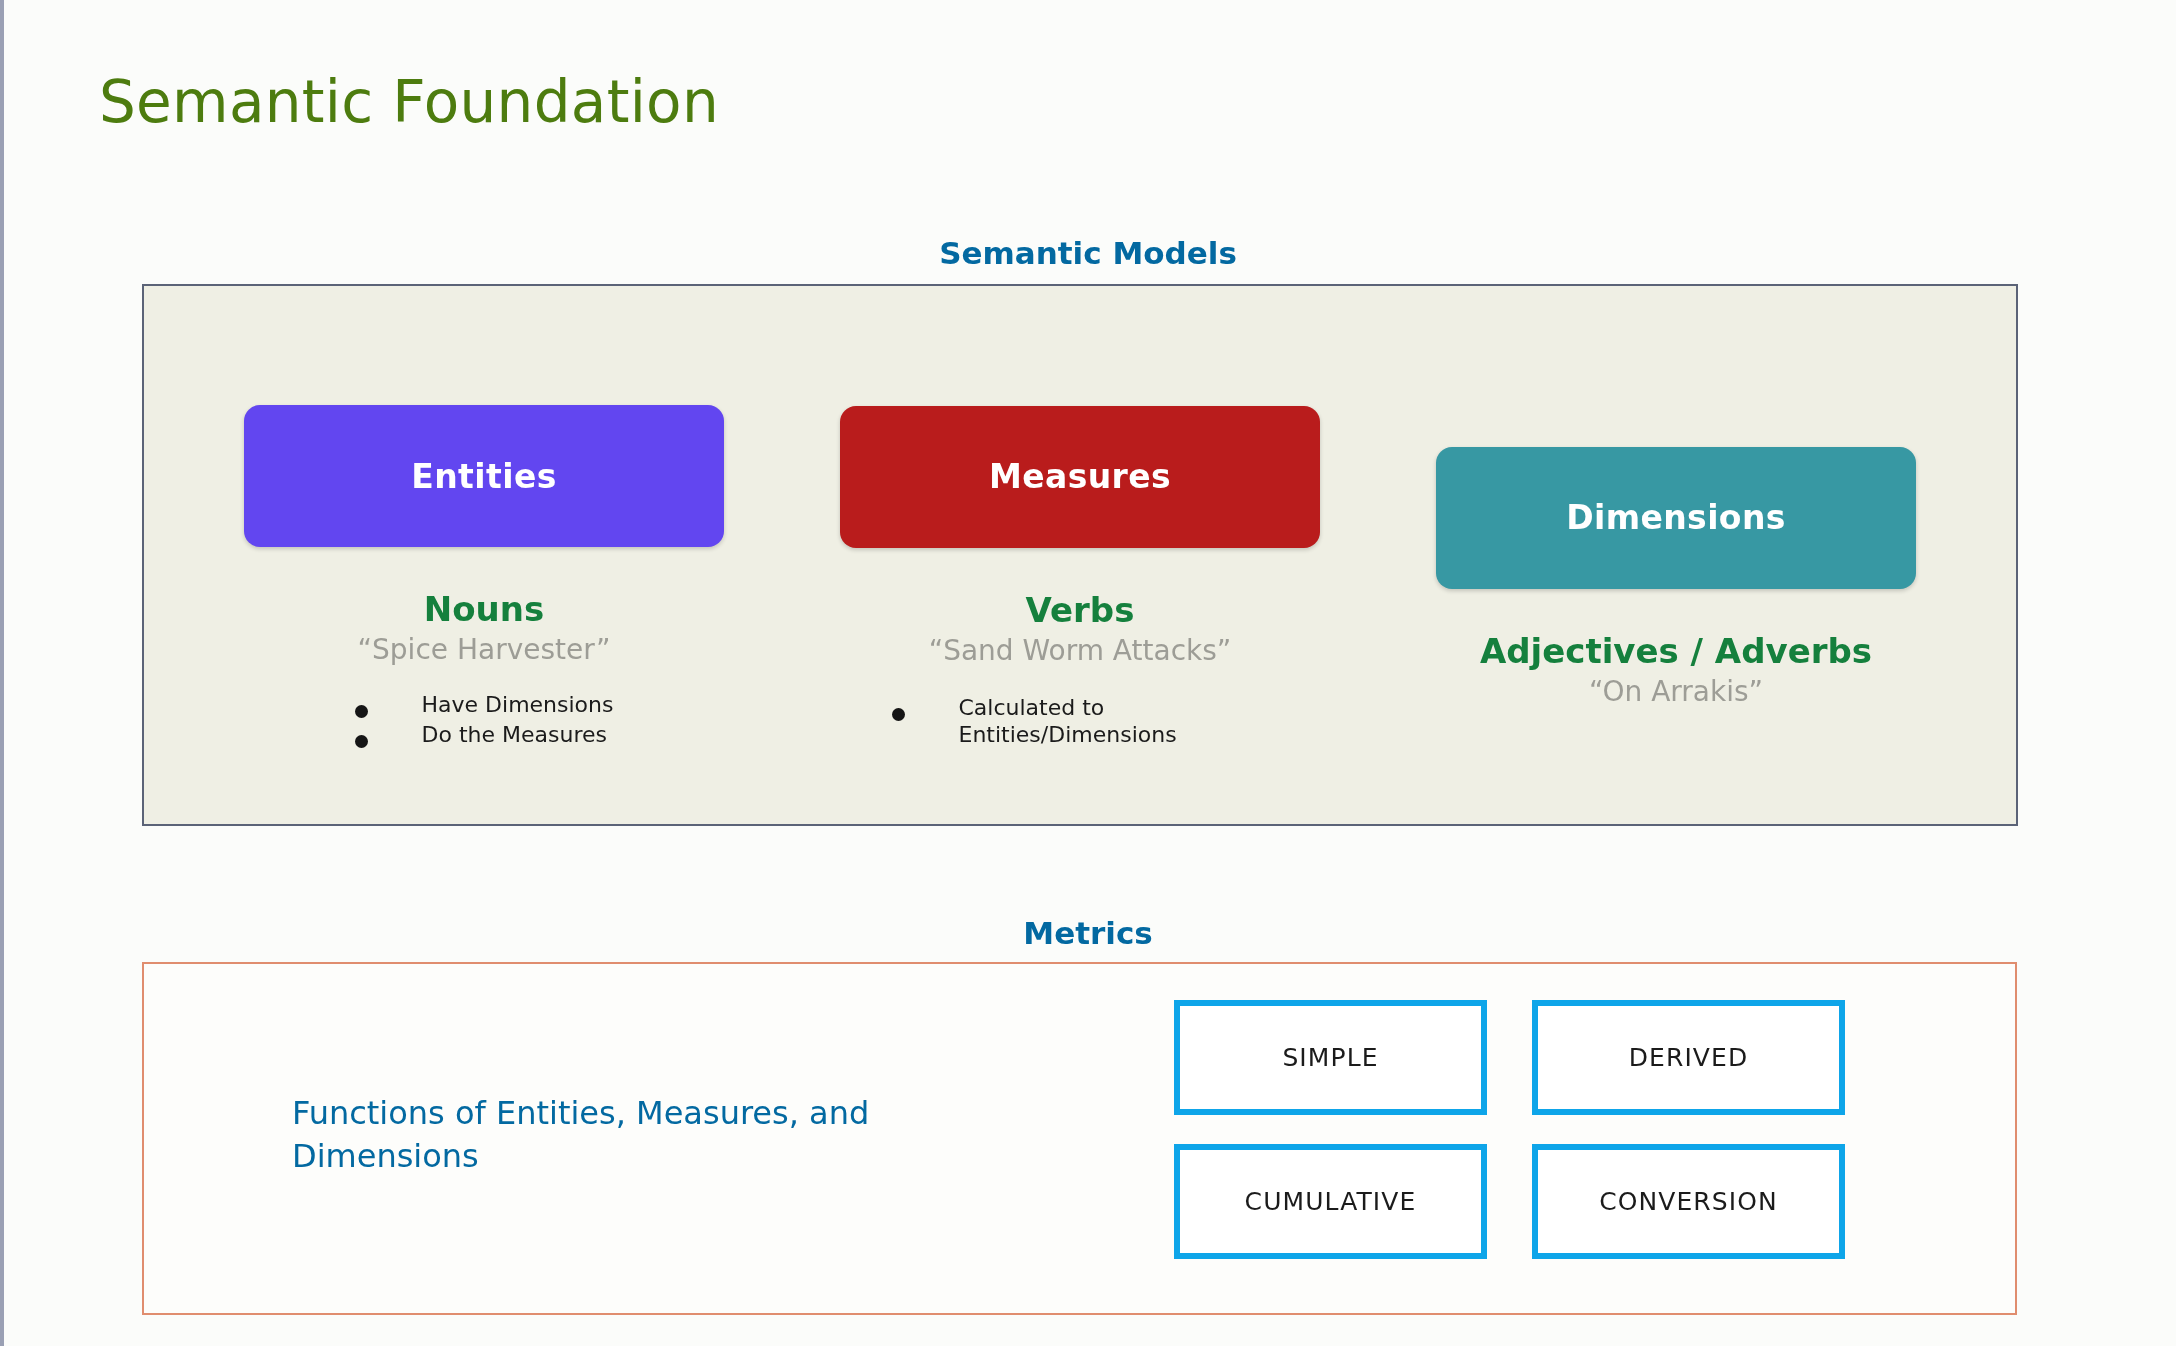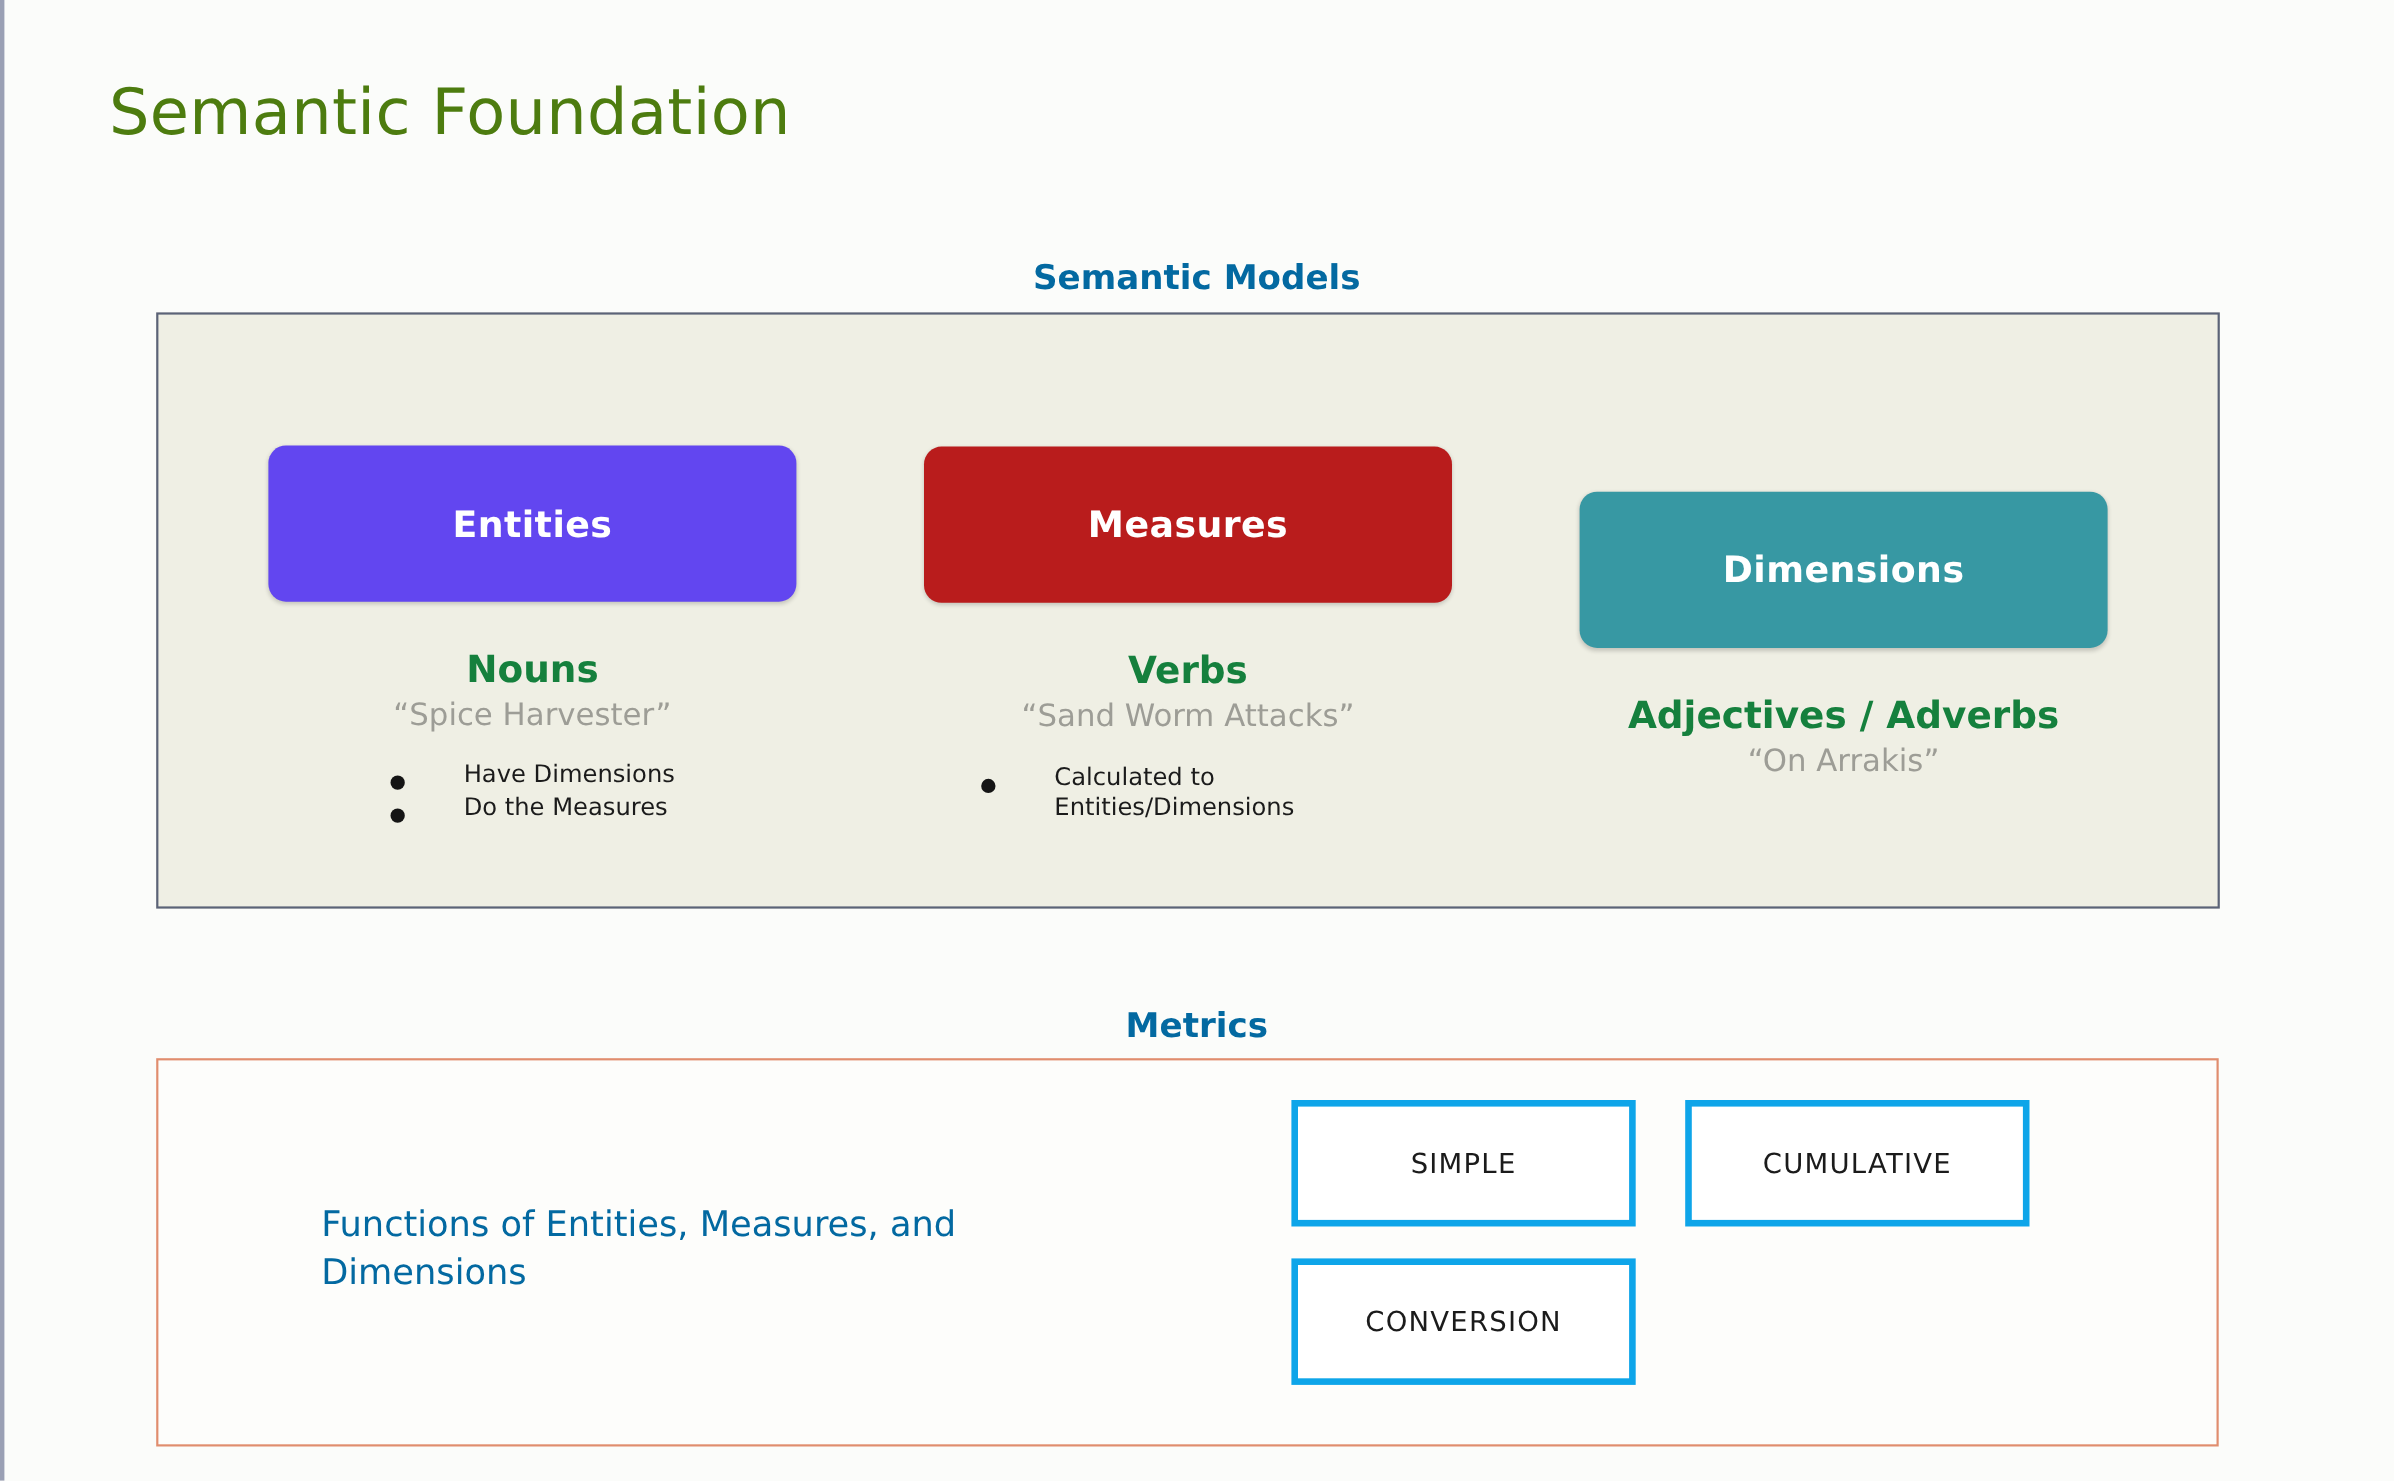--- a/index.html
+++ b/index.html
@@ -249,16 +249,17 @@
   </div>
 </div>
 
 <div class="section-caption" id="metrics-caption">Metrics</div>
 
 <div class="metrics-panel">
   <div class="metrics-desc">Functions of Entities, Measures, and Dimensions</div>
 
   <div class="metrics-grid">
     <div class="metric-box">SIMPLE</div>
+    <div class="metric-box">DERIVED</div>
     <div class="metric-box">CUMULATIVE</div>
     <div class="metric-box">CONVERSION</div>
   </div>
 </div>
 
 </body></html>

